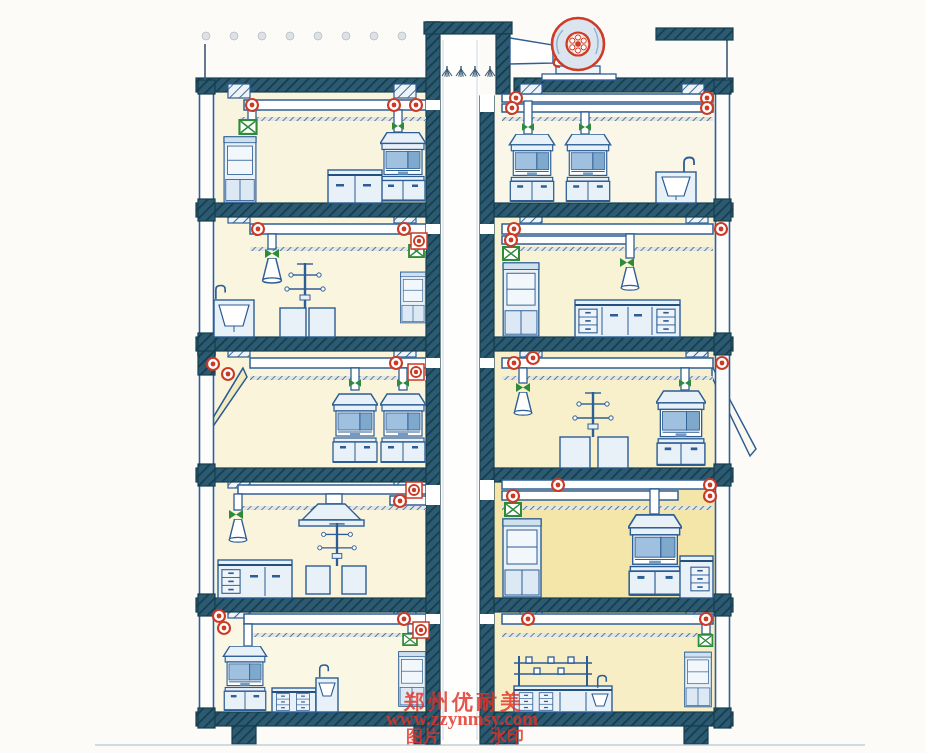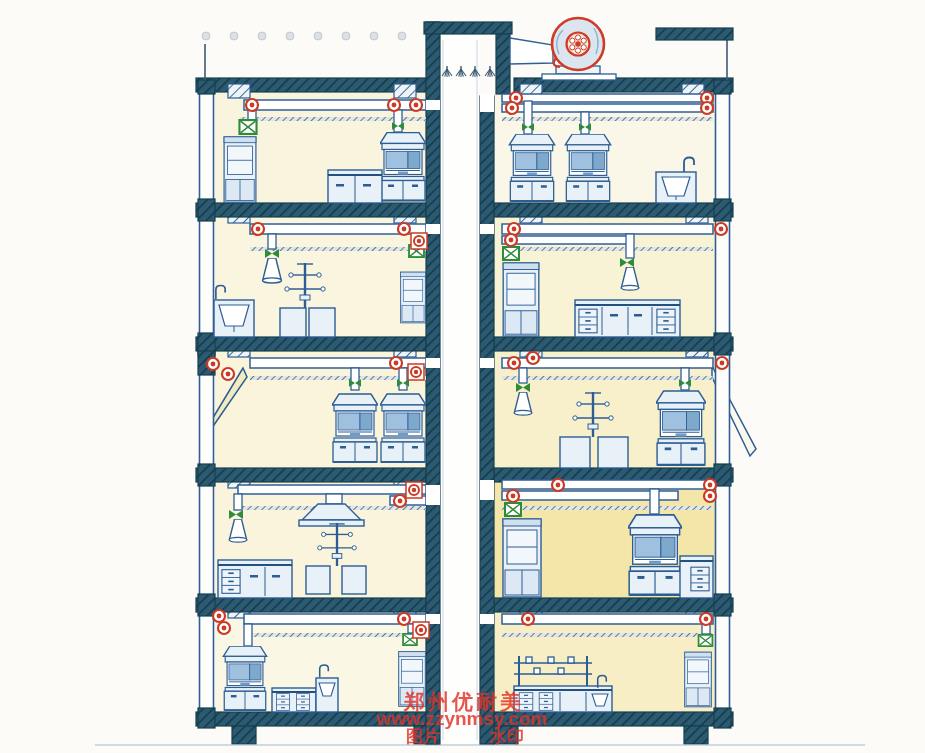--- a/index.html
+++ b/index.html
@@ -1,17 +1,17 @@
 <!DOCTYPE html>
 <html><head>
 <meta charset="utf-8">
 <style>
   html,body{margin:0;padding:0;background:#ffffff;}
   #stage{position:relative;width:925px;height:753px;background:#fcfbf7;overflow:hidden;
-         font-family:Liberation Sans, sans-serif;}
+         font-family:Liberation Serif, serif;}
   svg{display:block}
   .duct{fill:#ffffff;stroke:#2f5f96;stroke-width:1.5}
   .pipe{fill:#ffffff;stroke:#2f5f96;stroke-width:1.3}
   .eq{fill:#e9f1f8;stroke:#2c5d94;stroke-width:1.4}
   .eqw{fill:#ffffff;stroke:#2c5d94;stroke-width:1.3}
   .slab{fill:url(#slabHatch);stroke:#16404f;stroke-width:1.2}
   .beam{fill:url(#beamHatch);stroke:#2c5d94;stroke-width:1.2}
   .ceil{fill:url(#ceilHatch)}
   .wallline{stroke:#2f5f96;stroke-width:1.6}
   .wm{font-weight:700;opacity:.82}

